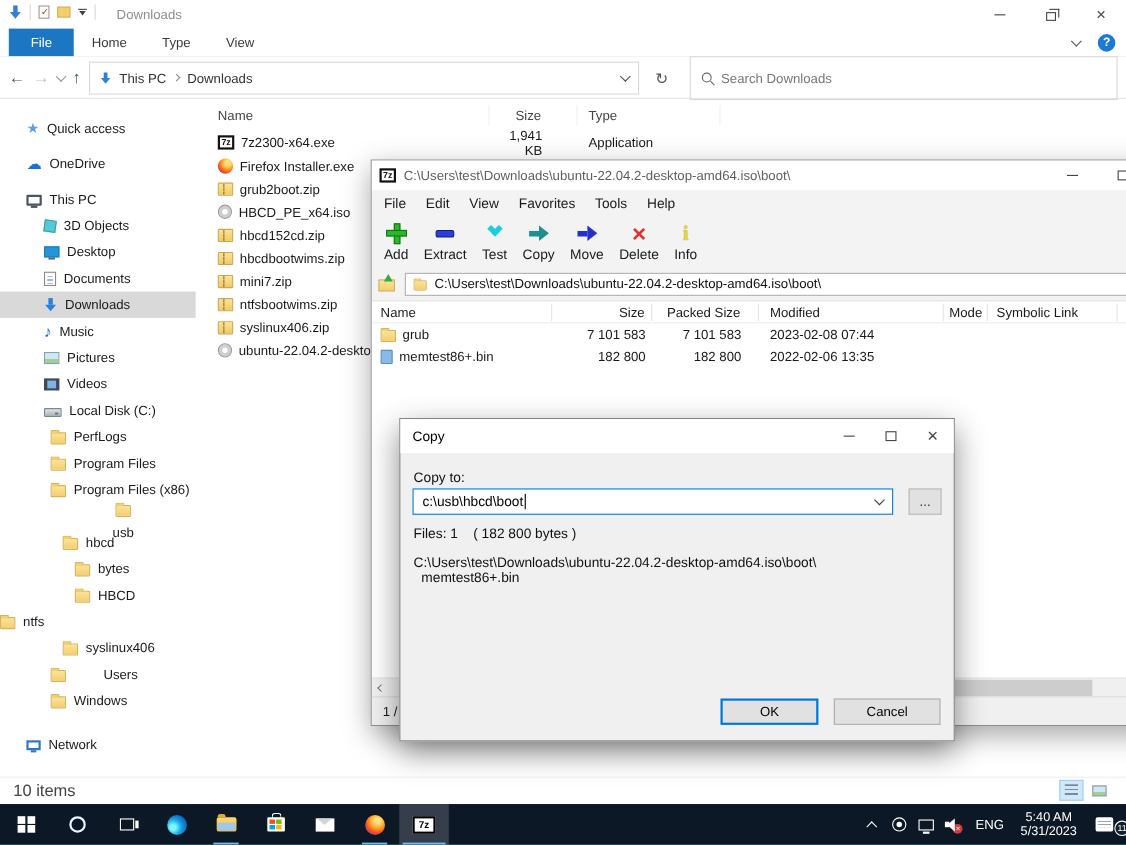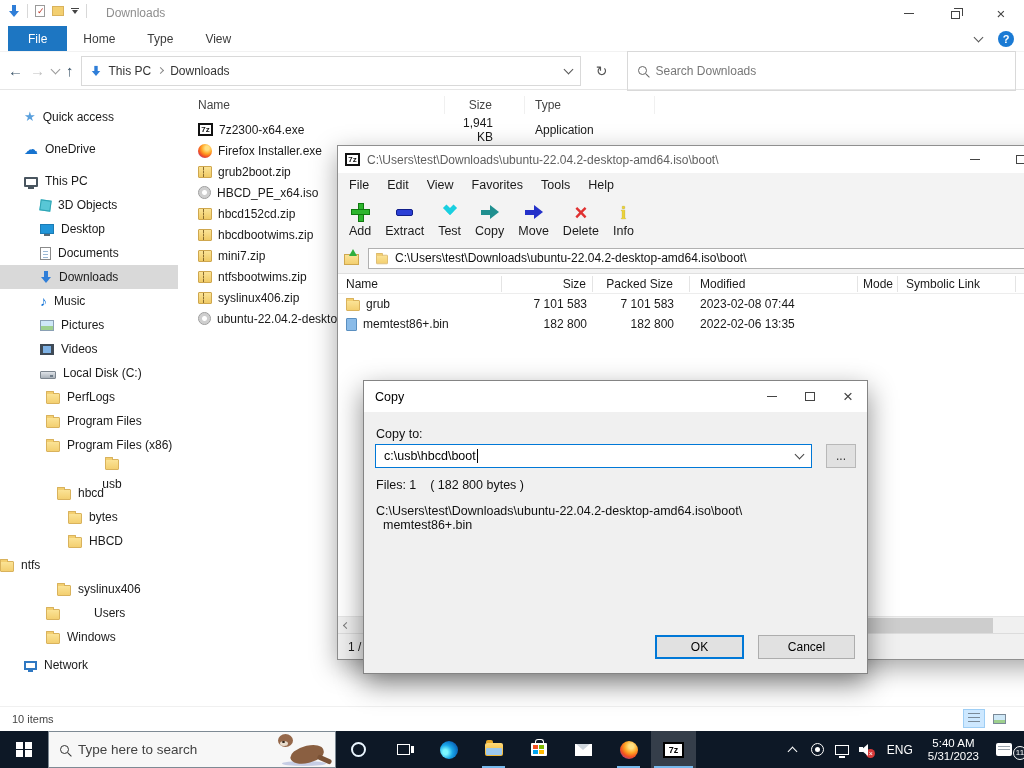--- a/index.html
+++ b/index.html
@@ -100,21 +100,21 @@
   .side-item { height:24px; display:flex; align-items:center; gap:7px; font-size:12px; color:#1a1a1a; cursor:default; }
   .side-item.selected { background:#d9d9d9; }
   .ex-files { flex:1; padding-left:12px; }
   .fl-header { display:flex; height:28px; align-items:center; font-size:12px; color:#454545; }
   .fl-header > div { border-right:1px solid #f0f0f0; height:18px; line-height:18px; }
   .c-name { width:255px; padding-left:8px; }
   .c-size { width:80px; text-align:right; padding-right:32px; }
   .c-type { width:130px; padding-left:10px; }
   .fl-row { display:flex; height:21px; align-items:center; font-size:12px; color:#1a1a1a; }
   .fl-row .c-name { display:flex; align-items:center; gap:6px; }
-  .ex-status { position:absolute; left:0; right:0; bottom:0; height:25px; display:flex; align-items:center; padding-left:12px; font-size:11px; color:#444; border-top:1px solid #f0f0f0; }
+  .ex-status { position:absolute; left:0; right:0; bottom:0; height:25px; display:flex; align-items:center; padding-left:12px; font-size:15px; color:#444; border-top:1px solid #f0f0f0; }
   .view-toggles { position:absolute; right:14px; bottom:3px; display:flex; gap:3px; }
   .vt { width:22px; height:19px; display:flex; align-items:center; justify-content:center; }
   .vt.active { background:#cde8ff; border:1px solid #9ecef5; }
   .vt-details { width:12px; height:11px; background:repeating-linear-gradient(#7a8a98 0 1.5px,transparent 1.5px 4px); }
   .vt-thumbs { width:13px; height:10px; border:1px solid #7a8a98; background:linear-gradient(#cfe8f7 0 60%,#9ed08e 60%); }
 
   
   #zipwin { position:absolute; left:337px; top:145px; width:720px; height:515px; background:#f3f3f3; border:1px solid #8f8f8f; box-shadow:0 8px 24px rgba(0,0,0,.35); }
   .z-title { height:27px; background:#fff; display:flex; align-items:center; padding-left:7px; gap:7px; position:relative; }
   .z-title-text { font-size:12px; color:#5f5f5f; white-space:nowrap; overflow:hidden; }
@@ -356,21 +356,21 @@
             <span>syslinux406</span>
           </div>
           <div class="side-item" style="padding-left: 46px; gap: 34px;">
             <span class="icon folder-icon"></span>
             <span>Users</span>
           </div>
           <div class="side-item" style="padding-left: 46px;">
             <span class="icon folder-icon"></span>
             <span>Windows</span>
           </div>
-          <div class="side-item" style="padding-left: 24px; margin-top: 4px;">
+          <div class="side-item" style="padding-left: 24px; margin-top: 16px;">
             <span class="icon network-icon"></span>
             <span>Network</span>
           </div>
         </div>
       <div class="ex-files">
         <div class="fl-header">
           <div class="c-name">Name</div>
           <div class="c-size">Size</div>
           <div class="c-type">Type</div>
         </div>
@@ -615,32 +615,20 @@
 
   <div id="taskbar">
     <div class="tb-start">
       <span class="start-logo">
           <i></i>
           <i></i>
           <i></i>
           <i></i>
         </span>
     </div>
-    <div class="tb-search">
-      <span class="lens"></span>
-      <span class="tb-search-text">Type here to search</span>
-      <span class="otter">
-        <i class="shadow"></i>
-          <i class="body"></i>
-          <i class="tail"></i>
-          <i class="head"></i>
-          <i class="snout"></i>
-          <i class="nose"></i>
-      </span>
-    </div>
     <div class="tb-btn">
         <span class="cortana-icon"></span>
       </div>
     <div class="tb-btn">
         <span class="taskview-icon"></span>
       </div>
     <div class="tb-btn">
         <span class="edge-icon"></span>
       </div>
     <div class="tb-btn running">

